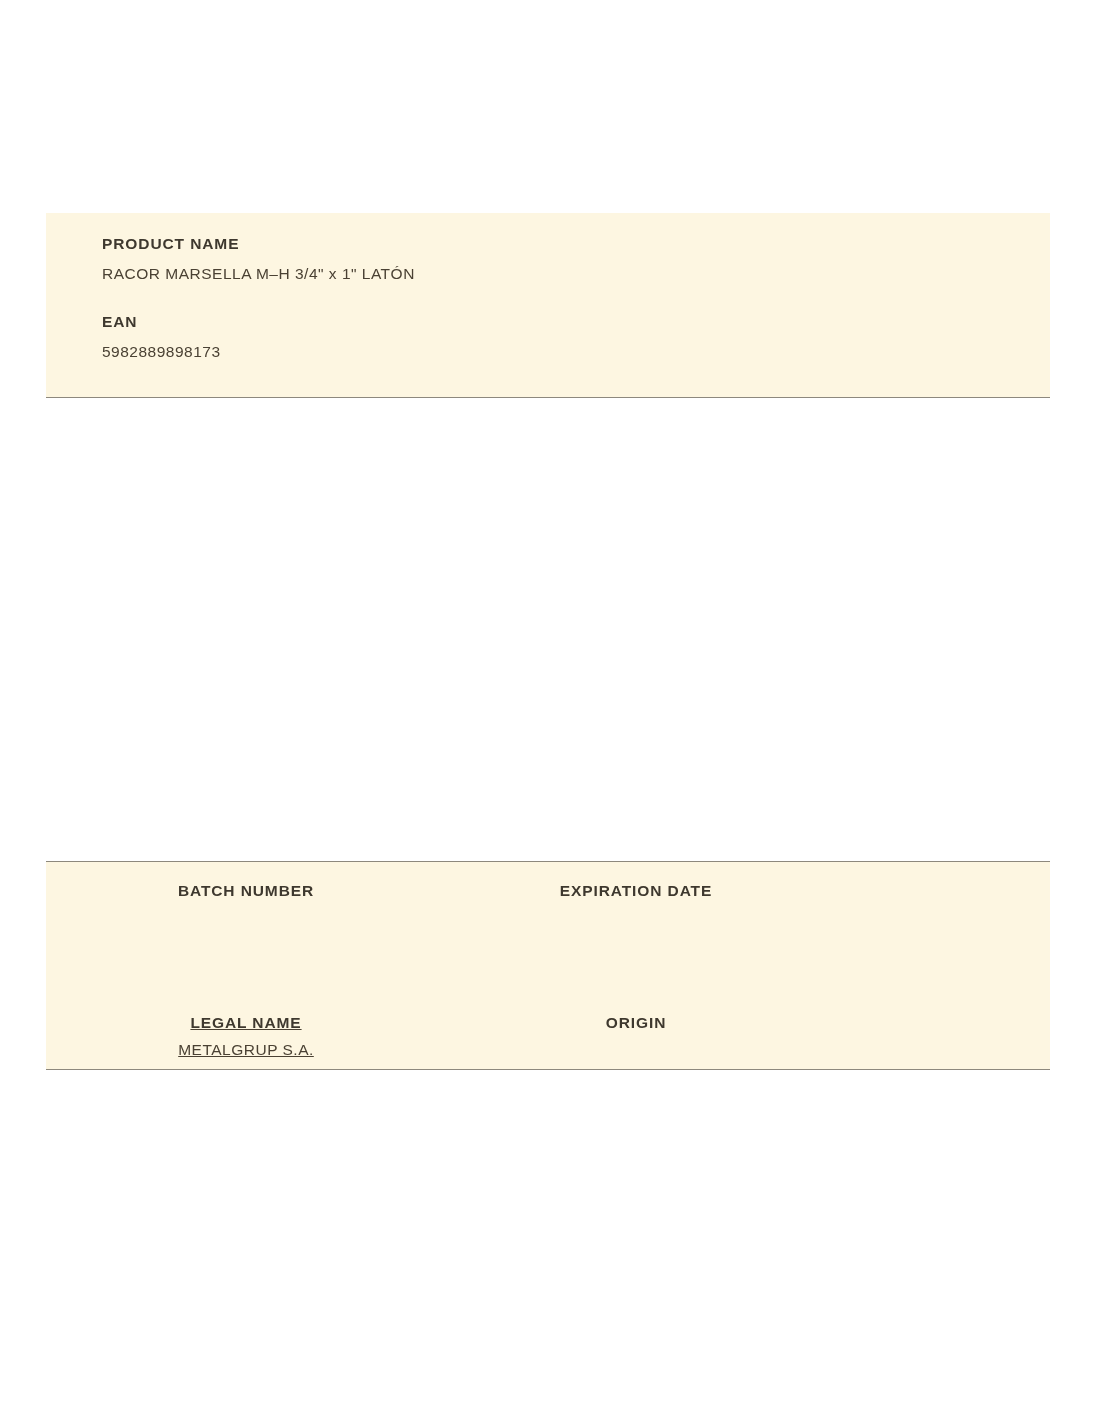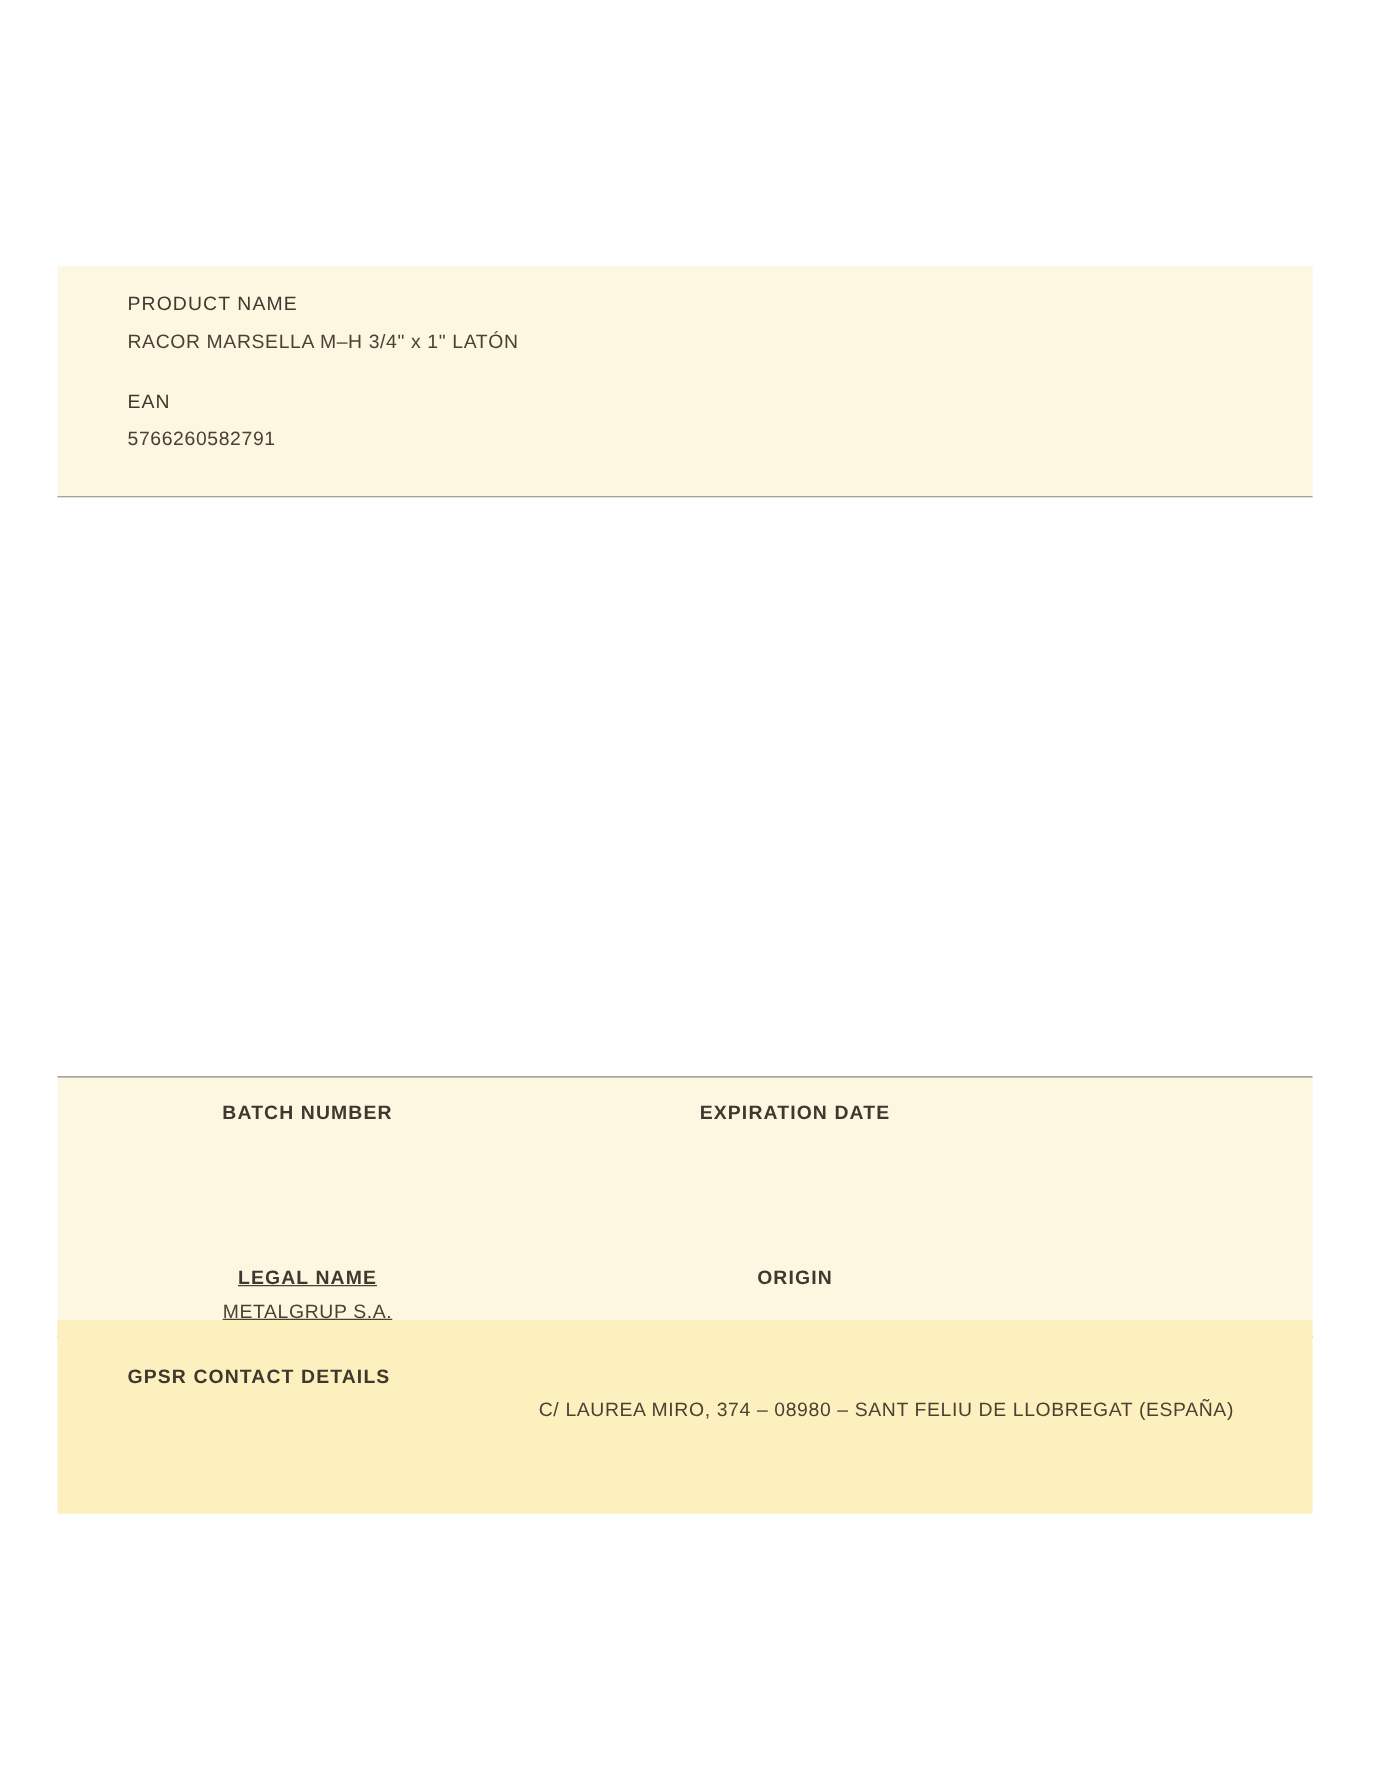--- a/index.html
+++ b/index.html
@@ -35,21 +35,21 @@
     border-bottom: 1.5px solid #8d887d;
     padding: 22px 0 22px 0;
     box-sizing: border-box;
     height: 185px;
   }
   .field {
     padding-left: 56px;
   }
   .field-label {
     font-size: 15.5px;
-    font-weight: normal;
+    font-weight: bold;
     letter-spacing: 0.9px;
     color: #3e382e;
     margin: 0 0 11px 0;
     line-height: 1.2;
   }
   .field-value {
     font-size: 15.5px;
     letter-spacing: 0.5px;
     color: #4a4133;
     margin: 0;
@@ -153,21 +153,21 @@
 <div class="sheet">
 
   <div class="top-block">
     <div class="field">
       <div class="field-label">PRODUCT NAME</div>
       <div class="field-value">RACOR MARSELLA M–H 3/4" x 1" LATÓN</div>
     </div>
     <div class="gap-block"></div>
     <div class="field">
       <div class="field-label">EAN</div>
-      <div class="field-value">5766260582791</div>
+      <div class="field-value">5982889898173</div>
     </div>
   </div>
 
   <div class="middle-blank"></div>
 
   <div class="mid-block">
     <div class="mid-row row-1">
       <div class="mid-cell cell-batch">
         <div class="mid-label">BATCH NUMBER</div>
         <div class="mid-value empty"></div>
@@ -181,18 +181,14 @@
       <div class="mid-cell cell-legal">
         <div class="mid-label">LEGAL NAME</div>
         <div class="mid-value">METALGRUP S.A.</div>
       </div>
       <div class="mid-cell cell-origin">
         <div class="mid-label">ORIGIN</div>
       </div>
     </div>
   </div>
 
-  <div class="gpsr-block">
-    <div class="gpsr-label">GPSR CONTACT DETAILS</div>
-    <div class="gpsr-value">C/ LAUREA MIRO, 374 – 08980 – SANT FELIU DE LLOBREGAT (ESPAÑA)</div>
-  </div>
 
 </div>
 
 </body></html>

